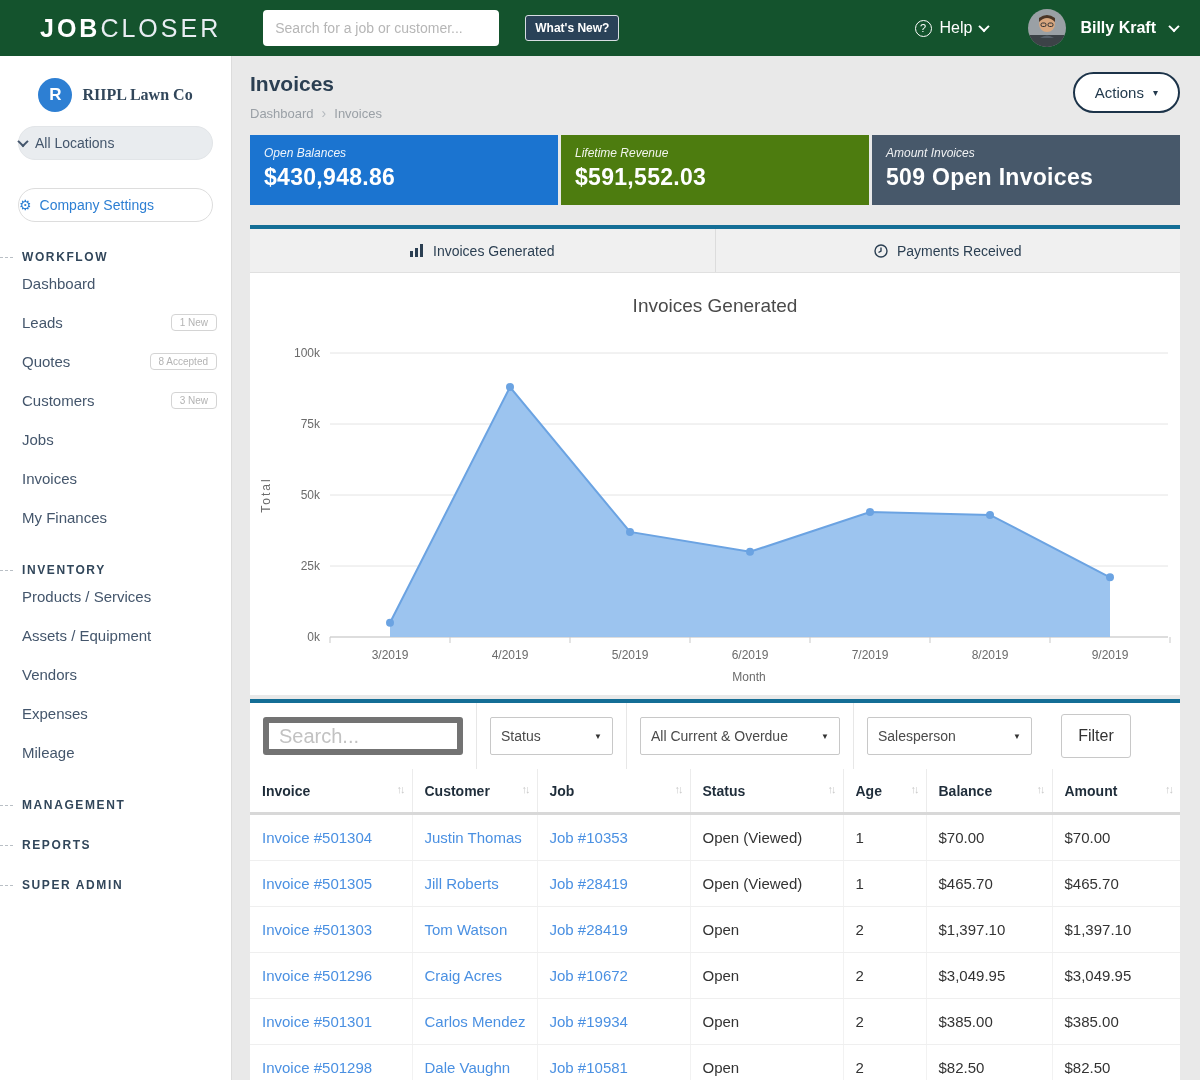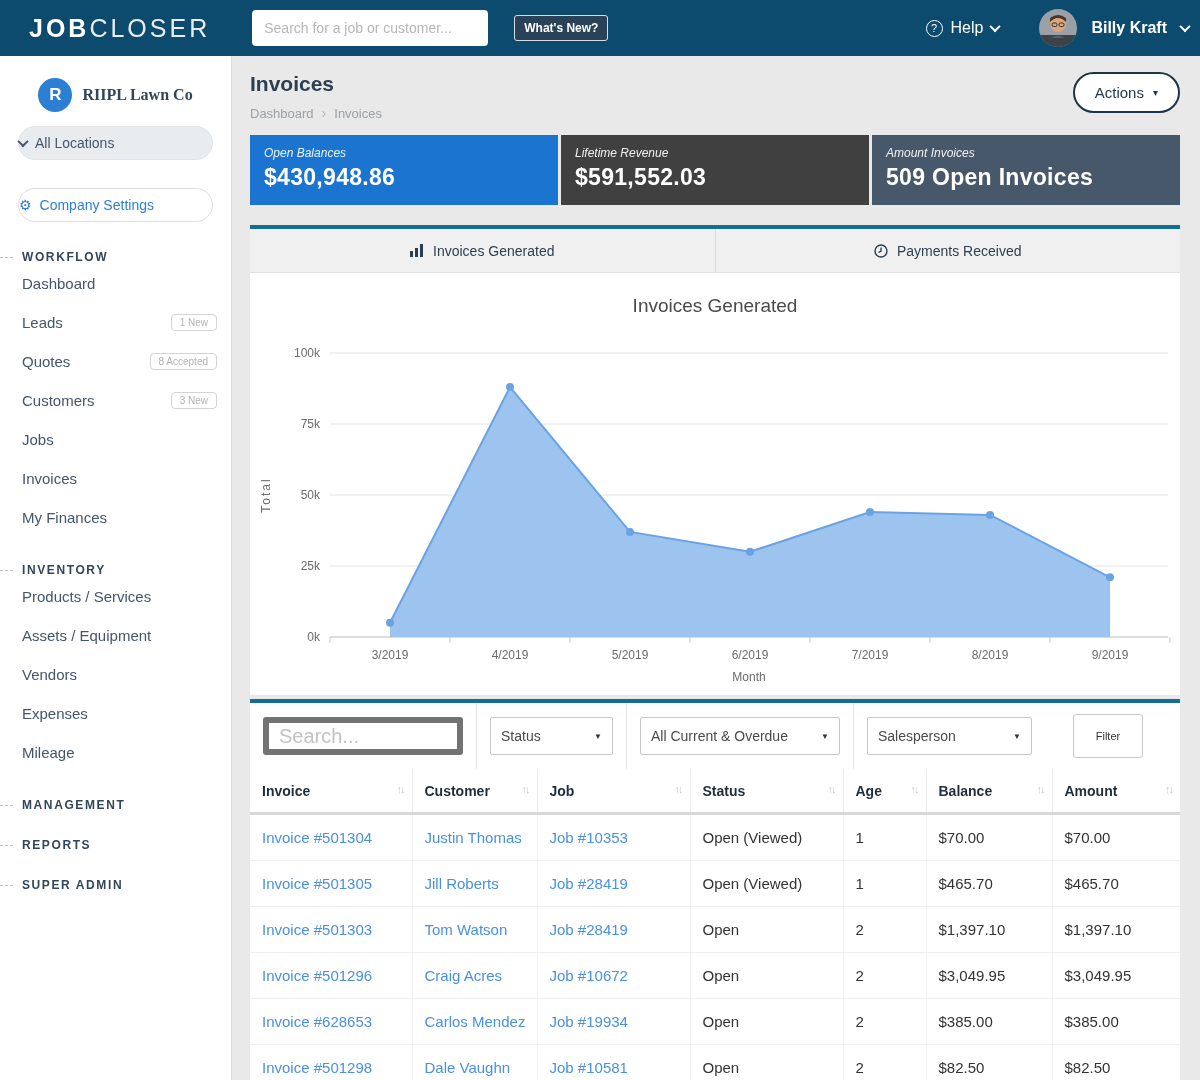--- a/index.html
+++ b/index.html
@@ -1,20 +1,20 @@
 <!DOCTYPE html>
 <html><head>
 <meta charset="utf-8">
 <style>
   * { margin:0; padding:0; box-sizing:border-box; }
   html,body { width:1200px; height:1080px; overflow:hidden;
     font-family:"Liberation Sans", sans-serif; background:#e9e9e9; }
 
   
-  .navbar { height:56px; background:#0c4a6e; display:flex; align-items:center; padding:0 11px; }
+  .navbar { height:56px; background:#14532d; display:flex; align-items:center; padding:0 22px; }
   .logo { font-size:25px; color:#fff; letter-spacing:3px; margin-left:18px; white-space:nowrap; }
   .logo b { font-weight:800; }
   .logo span.light { font-weight:300; color:#e8edf2; }
   .nav-search { margin-left:42px; width:236px; height:36px; border:2px solid #fff; border-radius:4px;
     background:#fff; padding:0 10px; font-size:14px; color:#444; outline:none; }
   .nav-search::placeholder { color:#b6b6b6; }
   .whats-new { margin-left:26px; background:#2a4258; border:1px solid #d7dde2; border-radius:3px;
     color:#fff; font-size:12px; font-weight:bold; padding:5px 9px; cursor:pointer; }
   .nav-right { margin-left:auto; display:flex; align-items:center; gap:14px; }
   .help { display:flex; align-items:center; gap:8px; color:#fff; font-size:16px; cursor:pointer; }
@@ -81,21 +81,21 @@
   .fgroup { display:flex; align-items:center; padding:0 13px; height:100%; }
   .fgroup + .fgroup { border-left:1px solid #e7e7e7; }
   .f-search { width:200px; height:38px; border:6px solid #737373; border-radius:3px;
     padding:0 10px; font-size:20px; color:#444; outline:none; }
   .f-search::placeholder { color:#c2c2c2; }
   .fselect { height:38px; border:1px solid #c8c8c8; border-radius:2px; background:#fff;
     display:flex; align-items:center; justify-content:space-between; padding:0 10px;
     font-size:14px; color:#4a4a4a; cursor:pointer; }
   .fselect .sel-caret { font-size:8px; color:#333; margin-left:14px; }
   .filter-btn { width:70px; height:44px; background:#fff; border:1px solid #c8c8c8;
-    border-radius:3px; font-size:11px; color:#333; cursor:pointer; margin-left:28px; }
+    border-radius:3px; font-size:16px; color:#333; cursor:pointer; margin-left:16px; }
 
   
   .tbl { width:100%; border-collapse:collapse; background:#fff; table-layout:fixed; }
   .tbl th { text-align:left; font-size:14px; color:#1f2d3a; padding:14px 10px 13px 12px;
     border-bottom:3px solid #d8d8d8; border-right:1px solid #ececec; cursor:pointer;
     background:#fff; position:relative; }
   .tbl th:last-child, .tbl td:last-child { border-right:none; }
   .sort { position:absolute; right:8px; top:14px; font-size:11px; color:#c9c9c9; letter-spacing:-2px; }
   .tbl td { font-size:15px; color:#333; padding:14px 12px; border-bottom:1px solid #efefef;
     border-right:1px solid #f2f2f2; background:#fff; white-space:nowrap; overflow:hidden; }
@@ -217,21 +217,21 @@
         <span>Actions</span>
         <span class="caret">▾</span>
       </button>
     </div>
 
     <div class="stats">
       <div class="stat-card" id="stat-0" style="background: rgb(27, 116, 208);">
         <div class="stat-label">Open Balances</div>
         <div class="stat-value">$430,948.86</div>
       </div>
-      <div class="stat-card" id="stat-1" style="background: #404040;">
+      <div class="stat-card" id="stat-1" style="background: #4d7c0f;">
         <div class="stat-label">Lifetime Revenue</div>
         <div class="stat-value">$591,552.03</div>
       </div>
       <div class="stat-card" id="stat-2" style="background: rgb(71, 88, 106);">
         <div class="stat-label">Amount Invoices</div>
         <div class="stat-value">509 Open Invoices</div>
       </div>
     </div>
 
     <div class="chart-card">
@@ -373,21 +373,21 @@
           <tr>
             <td><a>Invoice #501296</a></td>
             <td><a>Craig Acres</a></td>
             <td><a>Job #10672</a></td>
             <td>Open</td>
             <td>2</td>
             <td>$3,049.95</td>
             <td>$3,049.95</td>
           </tr>
           <tr>
-            <td><a>Invoice #628653</a></td>
+            <td><a>Invoice #501301</a></td>
             <td><a>Carlos Mendez</a></td>
             <td><a>Job #19934</a></td>
             <td>Open</td>
             <td>2</td>
             <td>$385.00</td>
             <td>$385.00</td>
           </tr>
           <tr>
             <td><a>Invoice #501298</a></td>
             <td><a>Dale Vaughn</a></td>

